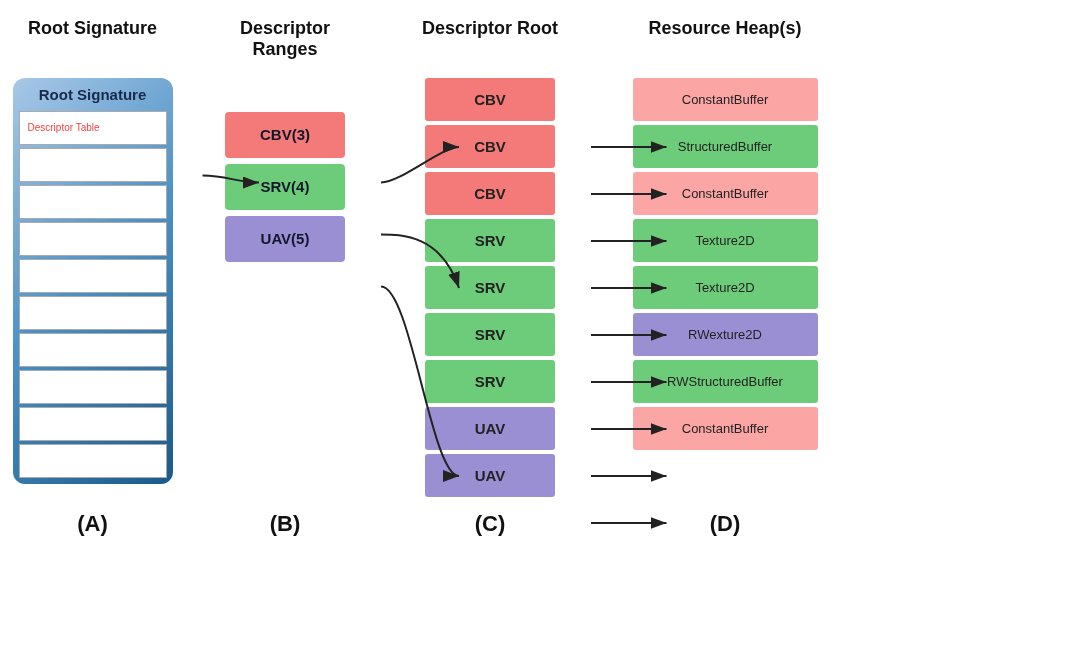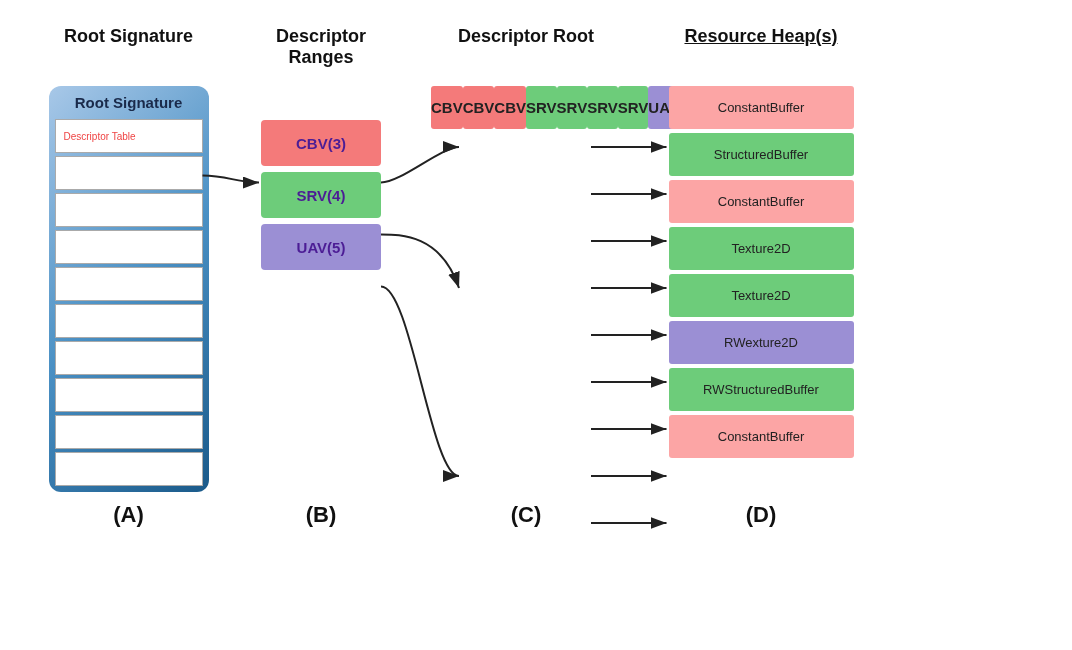--- a/index.html
+++ b/index.html
@@ -11,21 +11,21 @@
       overflow: hidden;
       position: relative;
     }
 
     .diagram-container {
       width: 1072px;
       height: 554px;
       position: relative;
       display: flex;
       flex-direction: column;
-      align-items: center;
+      align-items: flex-start;
       justify-content: center;
     }
 
     .columns-row {
       display: flex;
       flex-direction: row;
       align-items: flex-start;
       gap: 0px;
       position: relative;
       width: 1000px;
@@ -85,30 +85,31 @@
     .range-box {
       width: 120px;
       height: 46px;
       display: flex;
       align-items: center;
       justify-content: center;
       font-weight: bold;
       font-size: 15px;
       margin-bottom: 6px;
       border-radius: 4px;
-      color: #4c1d95;
+      color: #0f172a;
     }
 
     .range-cbv { background-color: #f47a7a; }
     .range-srv { background-color: #6dcc7a; }
     .range-uav { background-color: #9b8fd4; }
 
     
     .col-c {
       display: flex;
+      flex-direction: column;
       align-items: center;
       width: 190px;
       margin-left: 30px;
     }
 
     .heap-box {
       width: 130px;
       height: 43px;
       display: flex;
       align-items: center;
@@ -160,21 +161,21 @@
     .sec-hdr {
       font-size: 18px;
       font-weight: bold;
       color: #111;
       text-align: center;
     }
 
     .hdr-a { width: 185px; }
     .hdr-b { width: 160px; margin-left: 20px; }
     .hdr-c { width: 190px; margin-left: 30px; }
-    .hdr-d { width: 220px; margin-left: 30px; text-decoration: underline; }
+    .hdr-d { width: 220px; margin-left: 30px; }
 
     
     .section-labels {
       display: flex;
       flex-direction: row;
       width: 1000px;
       margin-top: 10px;
     }
 
     .sec-lbl {

